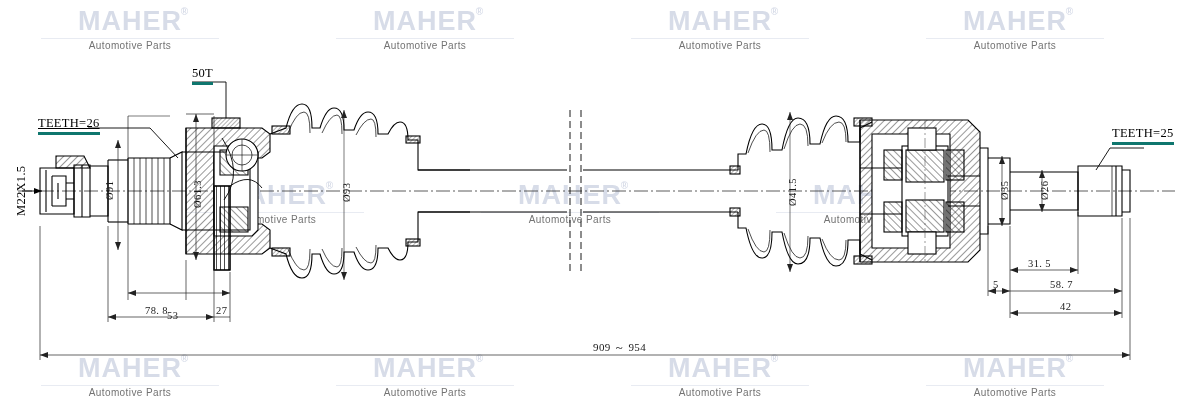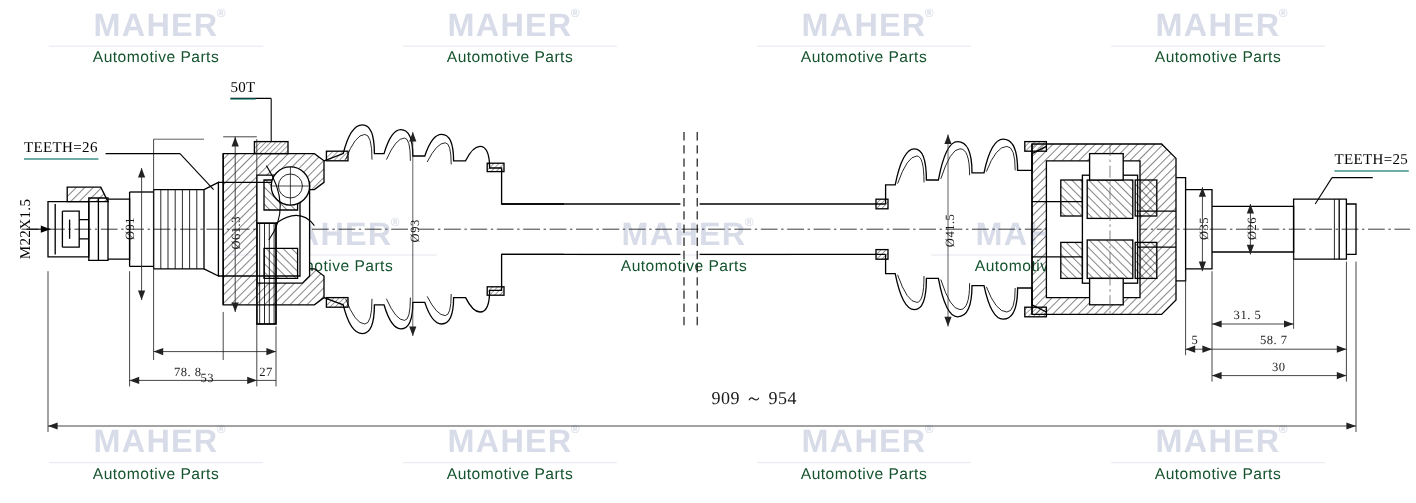--- a/index.html
+++ b/index.html
@@ -10,35 +10,35 @@
   
   .wm{position:absolute;width:190px;text-align:center;user-select:none;}
   .wm .wm-main{
     font-family:"Liberation Sans", sans-serif;font-weight:bold;
     font-size:27px;letter-spacing:1px;color:#d7dce8;line-height:1;
     position:relative;display:inline-block;
   }
   .wm .wm-reg{position:absolute;top:-1px;right:-7px;font-size:10px;}
   .wm .wm-rule{height:1px;background:#e8ebf2;margin:3px 6px 2px 6px;}
   .wm .wm-sub{
-    font-family:"Liberation Sans", sans-serif;font-size:13px;
-    color:#14532d;letter-spacing:.4px;line-height:1;
+    font-family:"Liberation Sans", sans-serif;font-size:10px;
+    color:#737373;letter-spacing:.4px;line-height:1;
   }
   
   #art{position:absolute;left:0;top:0;width:1180px;height:419px;}
   .dimtxt{
     position:absolute;font-family:"Liberation Serif", serif;
     font-size:10.5px;color:#1a1a1a;white-space:nowrap;letter-spacing:.4px;
   }
   .dimtxt.vert{transform-origin:0 0;transform:rotate(-90deg);}
   .lbl{
     position:absolute;font-family:"Liberation Serif", serif;
     font-size:12.5px;color:#000;white-space:nowrap;letter-spacing:.3px;
   }
-  .lbl.under{border-bottom:1px solid #0f766e;padding-bottom:1px;}
+  .lbl.under{border-bottom:3px solid #0f766e;padding-bottom:1px;}
   .lbl.vert{transform-origin:0 0;transform:rotate(-90deg);}
 </style>
 </head>
 <body>
 
 <div id="stage">
 
   <div class="wm" style="left:35px;top:8px;">
     <div class="wm-main"><span>MAHER</span><span class="wm-reg">®</span></div>
     <div class="wm-rule"></div>
@@ -355,38 +355,38 @@
         <line x1="1110" y1="148" x2="1144" y2="148"></line>
         <line x1="1110" y1="148" x2="1096" y2="170"></line>
 
         <line x1="22" y1="191" x2="42" y2="191"></line>
         <path d="M42,191 L34,188 L34,194 Z" fill="#000" stroke="none"></path>
       </g>
 
     </g>
   </svg>
 
-  <div class="lbl under" style="left:20px;top:116px;">TEETH=26</div>
+  <div class="lbl under" style="left:38px;top:116px;text-decoration:underline;">TEETH=26</div>
   <div class="lbl under" style="left:1112px;top:126px;">TEETH=25</div>
   <div class="lbl under" style="left:192px;top:66px;">50T</div>
   <div class="lbl vert" style="left:14px;top:216px;">M22X1.5</div>
 
   <div class="dimtxt vert" style="left:104px;top:200px;">Ø91</div>
   <div class="dimtxt vert" style="left:192px;top:208px;">Ø61.3</div>
   <div class="dimtxt vert" style="left:341px;top:202px;">Ø93</div>
 
   <div class="dimtxt" style="left:167px;top:281px;margin-top:29px;">53</div>
   <div class="dimtxt" style="left:145px;top:305px;">78. 8</div>
   <div class="dimtxt" style="left:216px;top:305px;">27</div>
 
   <div class="dimtxt vert" style="left:787px;top:206px;">Ø41.5</div>
 
   <div class="dimtxt vert" style="left:999px;top:200px;">Ø35</div>
   <div class="dimtxt vert" style="left:1039px;top:200px;">Ø26</div>
 
   <div class="dimtxt" style="left:1028px;top:258px;">31. 5</div>
   <div class="dimtxt" style="left:993px;top:279px;">5</div>
   <div class="dimtxt" style="left:1050px;top:279px;">58. 7</div>
-  <div class="dimtxt" style="left:1060px;top:301px;">30</div>
-
-  <div class="dimtxt" style="left:593px;top:323px;font-size:15px;">909 ～ 954</div>
+  <div class="dimtxt" style="left:1060px;top:301px;">42</div>
+
+  <div class="dimtxt" style="left:593px;top:340px;font-size:11px;">909 ～ 954</div>
 
 </div>
 
 </body></html>

